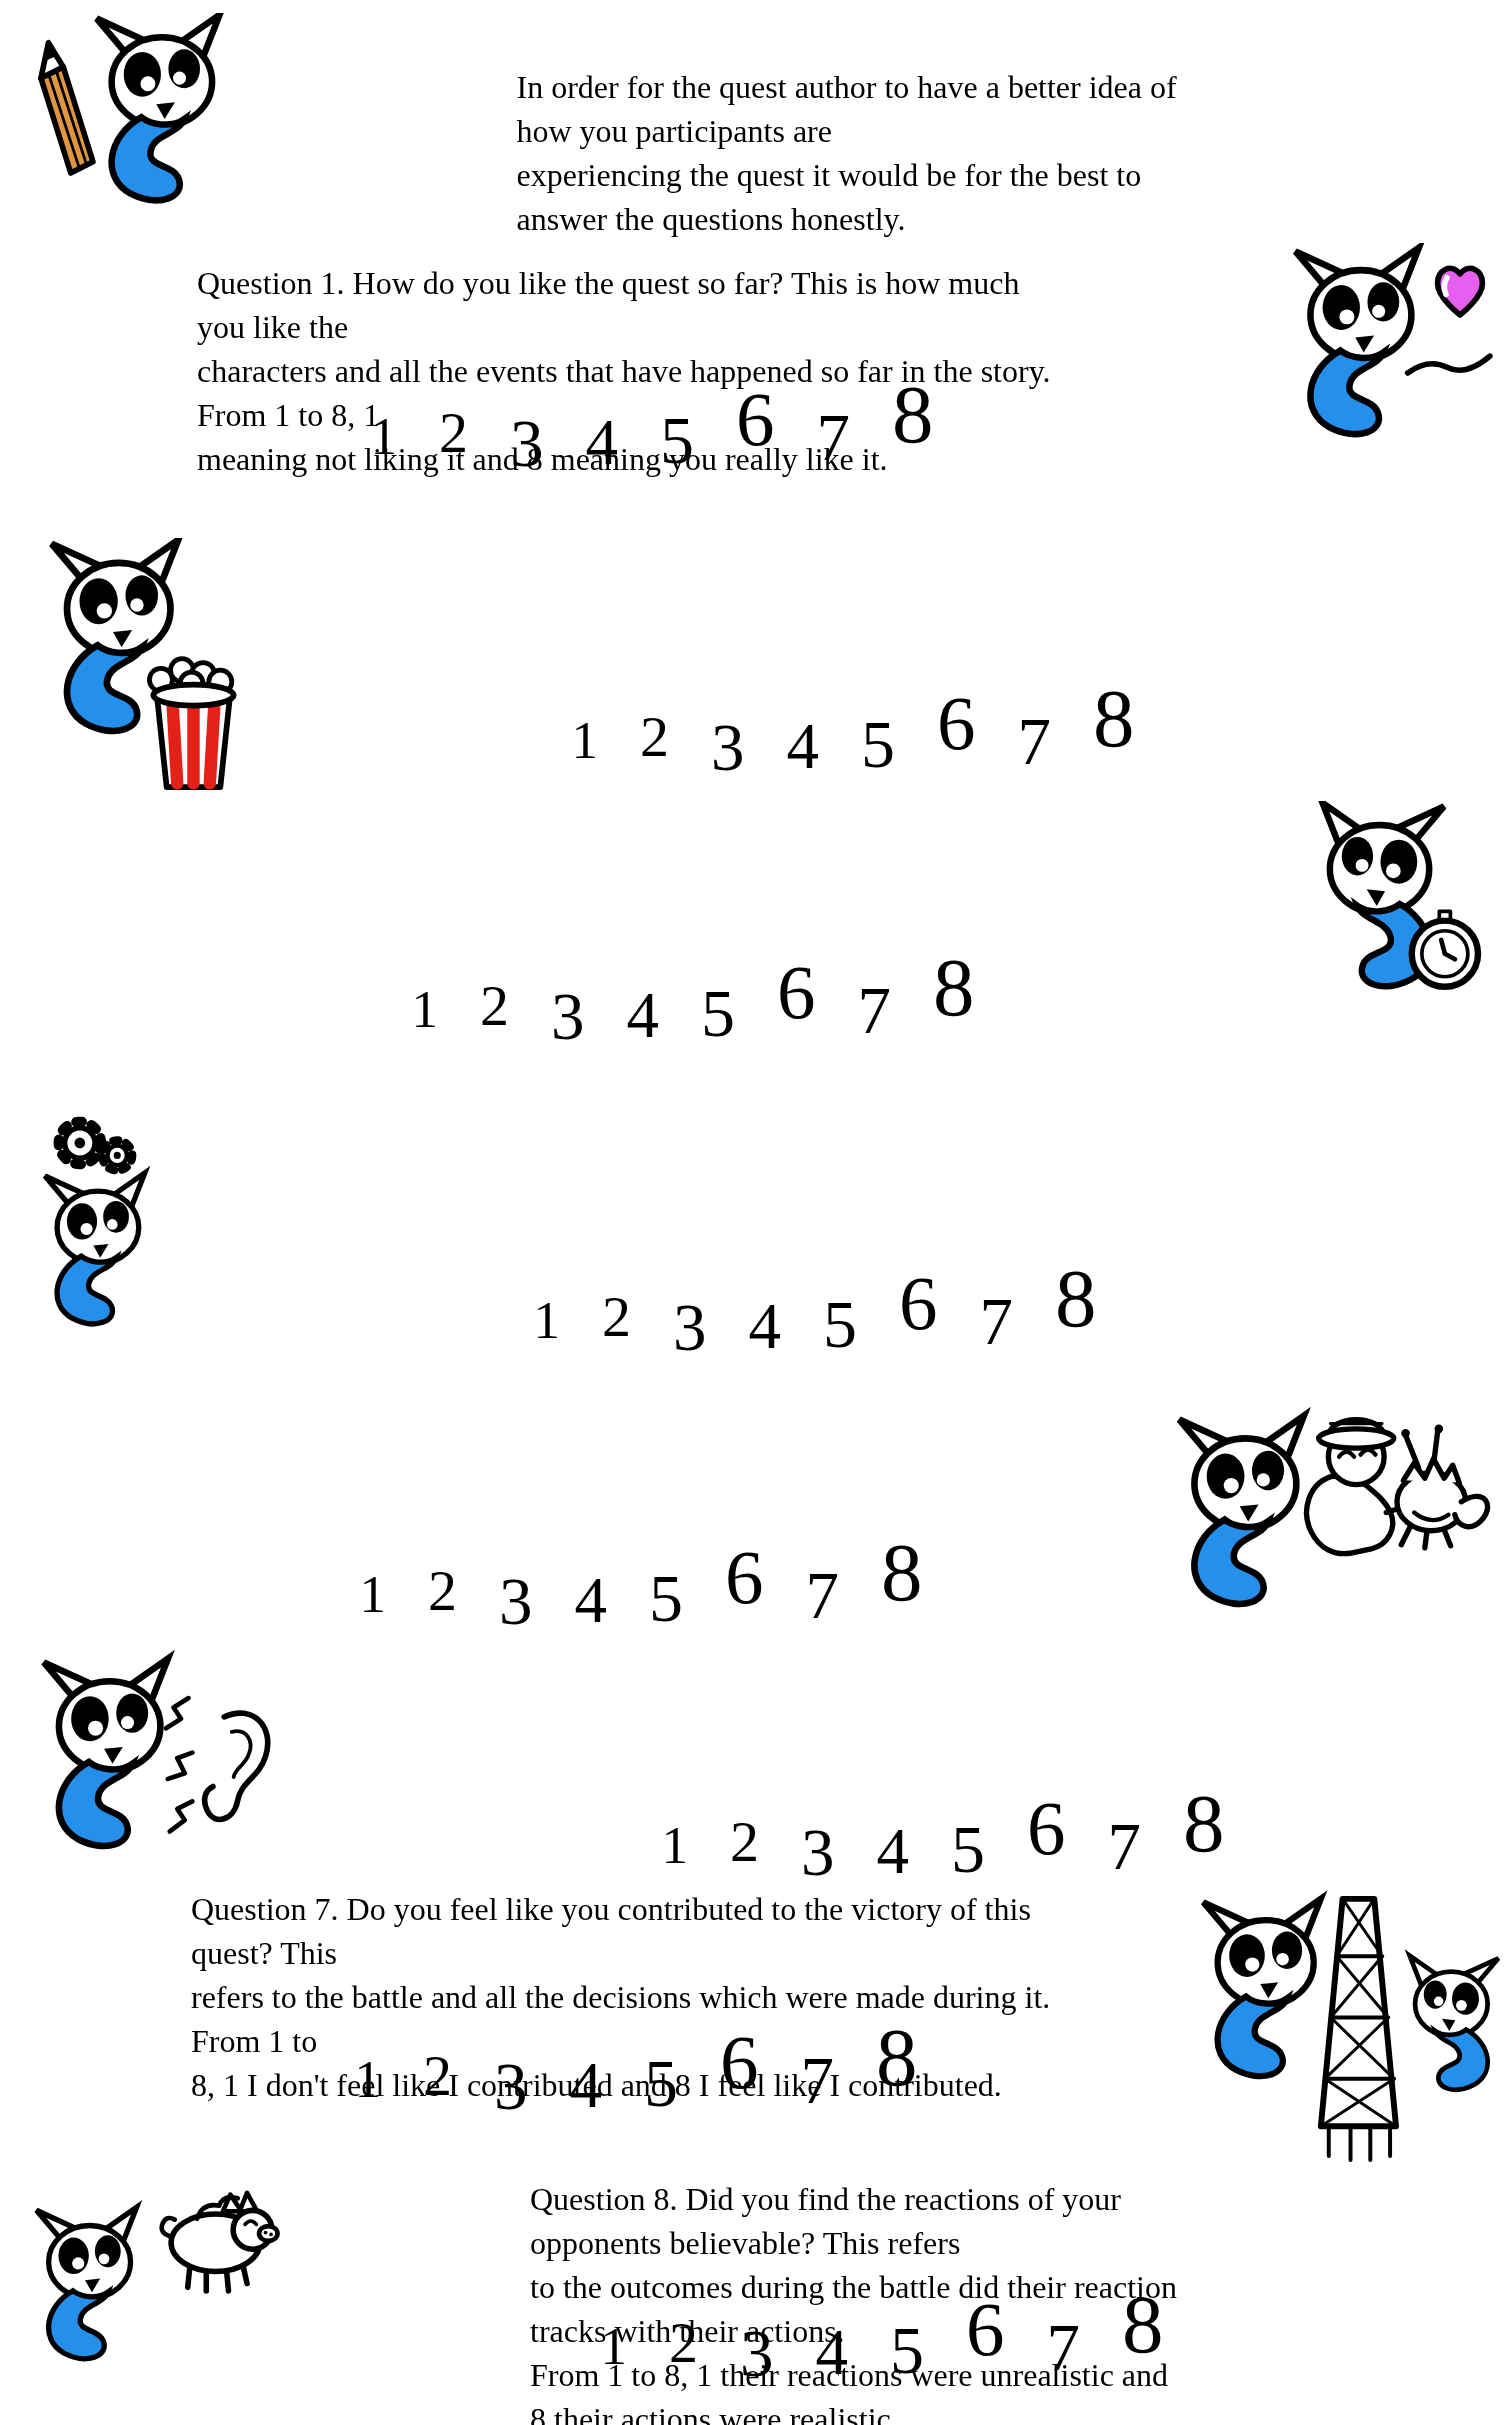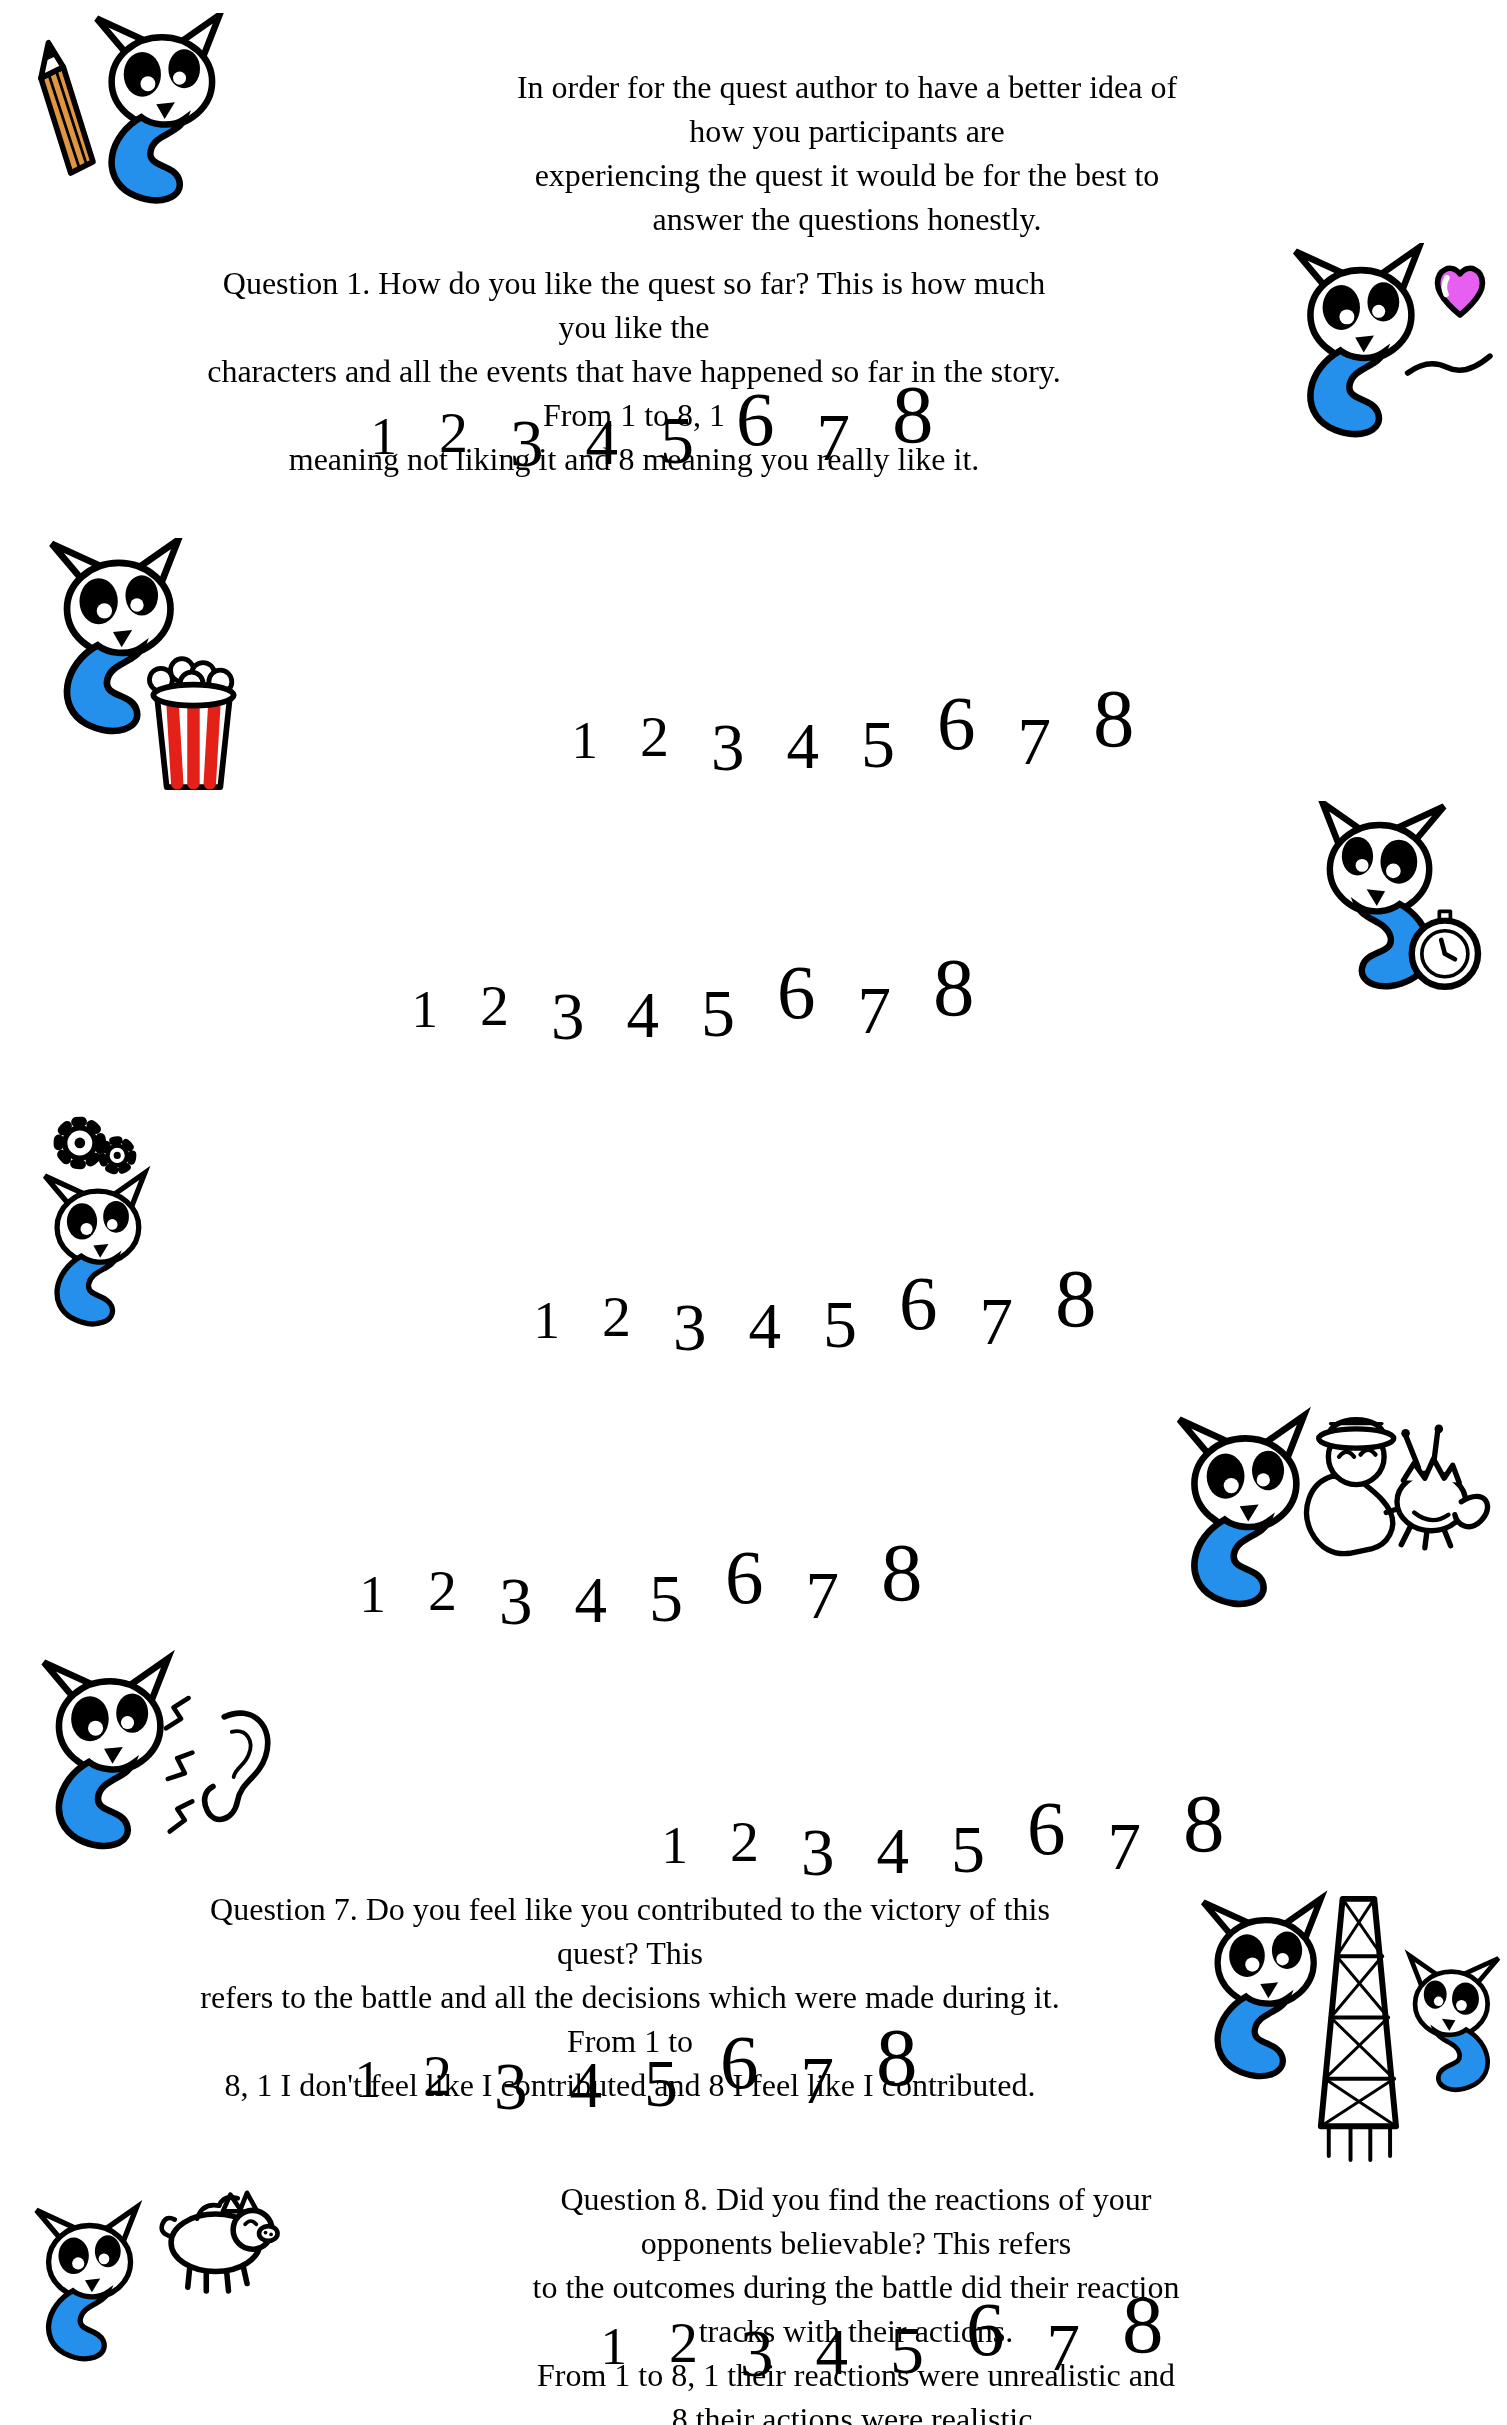--- a/index.html
+++ b/index.html
@@ -1,21 +1,21 @@
 <!DOCTYPE html>
 <html style="--blue: #2590EB; --heart: #E65FF0; --red: #E32119; --orange: #E09540;font-size:12px"><head>
 <meta charset="utf-8">
 <style>
   :root{
     --blue:#2590EB; --heart:#E65FF0; --red:#E32119; --orange:#E09540; --ink:#000;
   }
   html,body{margin:0;padding:0;background:#fff;}
   .page{position:relative;width:1508px;height:2426px;background:#fff;overflow:hidden;
         font-family:"Liberation Serif", serif;color:#000;}
-  .qtext{position:absolute;transform:translateX(-50%);text-align:center;
+  .qtext{position:absolute;transform:translateX(-50%);
          font-size:32px;line-height:44px;white-space:pre-line;}
   .scale-row{position:absolute;transform:translateX(-50%);display:flex;align-items:baseline;
              gap:42px;font-family:"Liberation Serif", serif;}
   .scale-row span{display:inline-block;line-height:1;}
   .n1{font-size:53px;transform:translateY(0px);}
   .n2{font-size:58px;transform:translateY(-2.2px);}
   .n3{font-size:67px;transform:translateY(12px);}
   .n4{font-size:65px;transform:translateY(10.4px);}
   .n5{font-size:68px;transform:translateY(9px);}
   .n6{font-size:77px;transform:translateY(-9px);}

